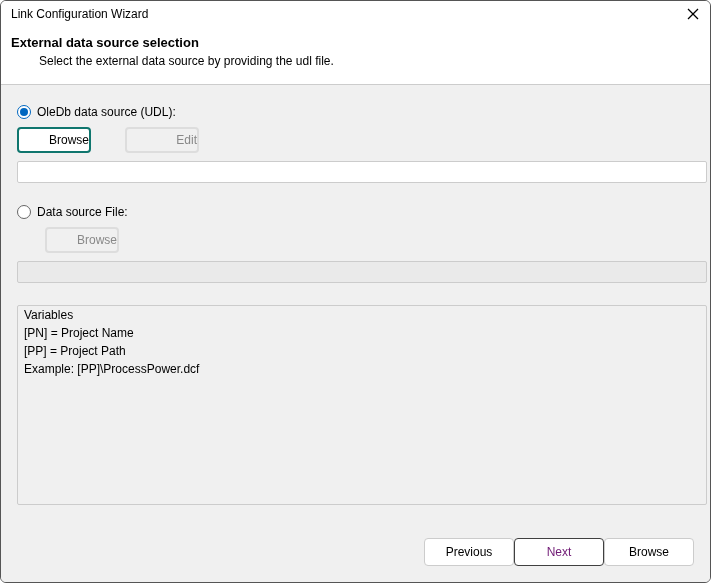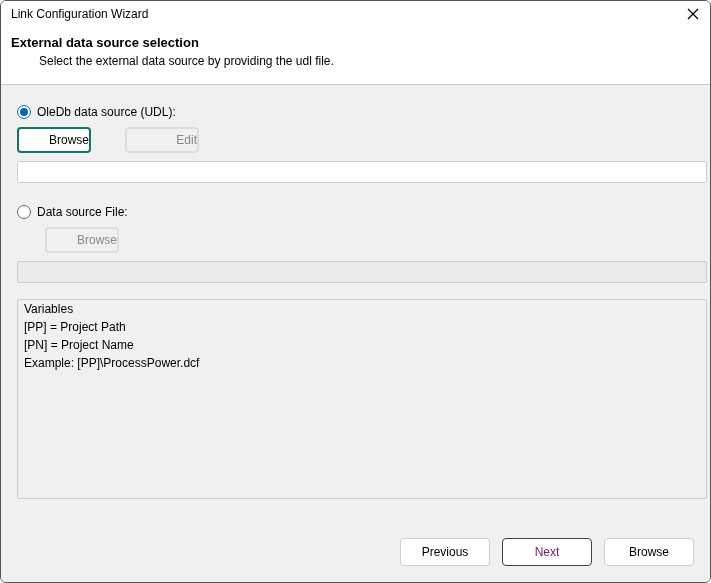--- a/index.html
+++ b/index.html
@@ -121,36 +121,35 @@
     }
     .input-disabled {
       background: #eaeaea;
     }
     .section2 { margin-top: 6px; }
     .variables-box {
       border: 1px solid #ccc;
       border-radius: 2px;
       background: #f0f0f0;
       padding: 2px 6px 6px 6px;
-      margin-top: 0;
+      margin-top: 6px;
       height: 200px;
     }
     .variables-title {
       font-size: 12px;
       margin-bottom: 2px;
     }
     .var-line {
       font-size: 12px;
       line-height: 1.5;
     }
     .footer {
       display: flex;
       justify-content: flex-end;
       align-items: center;
-      gap: 12px;
       padding: 14px 16px 16px;
       background: #f0f0f0;
     }
     .footer-btn {
       width: 90px;
       height: 28px;
       border-radius: 4px;
       font-size: 12px;
       cursor: pointer;
       background: #fff;
@@ -205,22 +204,22 @@
       </div>
       <div class="btn-row">
         <div class="btn disabled">Browse</div>
       </div>
       <input class="text-input input-disabled" type="text" disabled="" value="" style="">
     </div>
 
     
     <div class="variables-box">
       <div class="variables-title">Variables</div>
+      <div class="var-line">[PN] =   Project Name</div>
       <div class="var-line">[PP] =   Project Path</div>
-      <div class="var-line">[PN] =   Project Name</div>
       <div class="var-line">Example: [PP]\ProcessPower.dcf</div>
     </div>
   </div>
 
   <div class="footer">
     <div class="footer-btn">Previous</div>
     <div class="footer-btn primary">Next</div>
     <div class="footer-btn">Browse</div>
   </div>
 

